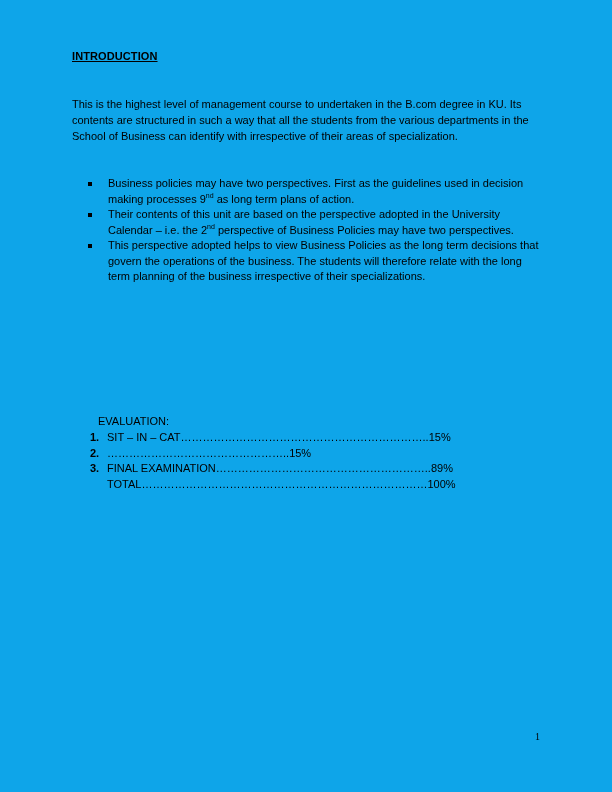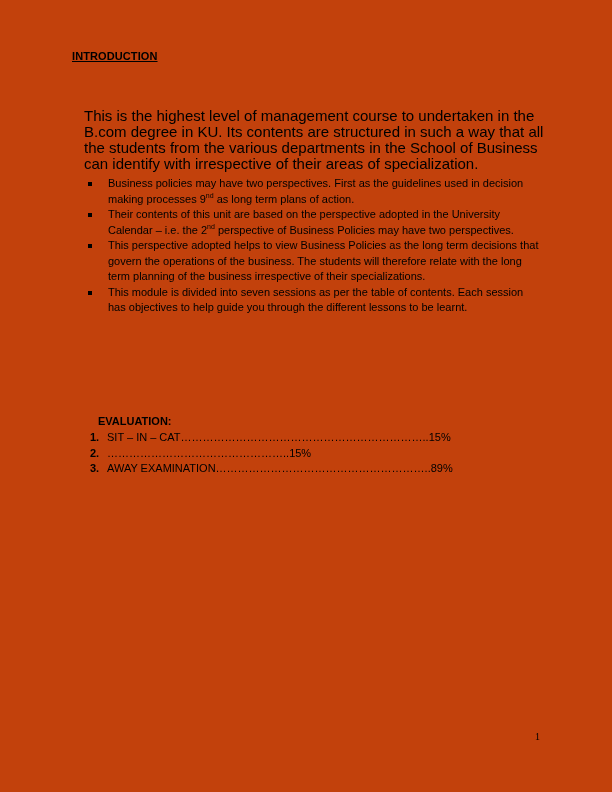--- a/index.html
+++ b/index.html
@@ -1,27 +1,27 @@
 <!DOCTYPE html>
 <html><head>
 <meta charset="utf-8">
 <style>
   html, body { margin: 0; padding: 0; background: #ffffff; }
   body { width: 612px; height: 792px; position: relative; overflow: hidden;
          font-family: "Liberation Sans", sans-serif; color: #000; }
-  .page { position: absolute; left: 0; top: 0; width: 612px; height: 792px; background: #c2410c; }
+  .page { position: absolute; left: 0; top: 0; width: 612px; height: 792px; background: #0ea5e9; }
   .heading { position: absolute; left: 72px; top: 50px; font-size: 11px; font-weight: bold;
              text-decoration: underline; letter-spacing: 0.1px; }
-  .intro { position: absolute; left: 72px; top: 96px; width: 470px; font-size: 15px; line-height: 16px; margin: 12px; }
+  .intro { position: absolute; left: 72px; top: 96px; width: 470px; font-size: 11px; line-height: 16px; margin: 0; }
   .bullets { position: absolute; left: 88px; top: 176px; width: 452px; margin: 0; padding: 0; list-style: none;
              font-size: 11px; line-height: 15.5px; }
   .bullets li { position: relative; padding-left: 20px; }
   .bullets li .bullet { position: absolute; left: 0; top: 6px; width: 4px; height: 4px; background: #000; }
   sup { font-size: 7px; line-height: 0; vertical-align: super; }
-  .eval-title { position: absolute; left: 72px; top: 415px; font-size: 11px; font-weight: bold; padding-left: 26px; }
+  .eval-title { position: absolute; left: 72px; top: 415px; font-size: 11px; font-weight: normal; padding-left: 26px; }
   .eval-list { position: absolute; left: 90px; top: 430px; width: 400px; font-size: 11px; line-height: 15.5px; }
   .eval-row { display: flex; white-space: nowrap; }
   .eval-num { width: 17px; font-weight: bold; }
   .eval-label { }
   .eval-dots { flex: 0 1 auto; overflow: hidden; }
   .eval-val { }
   .page-number { position: absolute; left: 535px; top: 731px; font-family: "Liberation Serif", serif; font-size: 10px; }
 </style>
 </head>
 <body>
@@ -37,42 +37,44 @@
       <span>Business policies may have two perspectives. First as the guidelines used in decision making processes 9</span><sup>nd</sup><span> as long term plans of action.</span>
     </li>
     <li>
       <span class="bullet"></span>
       <span>Their contents of this unit are based on the perspective adopted in the University Calendar – i.e. the 2</span><sup>nd</sup><span> perspective of Business Policies may have two perspectives.</span>
     </li>
     <li>
       <span class="bullet"></span>
       <span>This perspective adopted helps to view Business Policies as the long term decisions that govern the operations of the business. The students will therefore relate with the long term planning of the business irrespective of their specializations.</span>
     </li>
-    <li>
-      <span class="bullet"></span>
-      <span>This module is divided into seven sessions as per the table of contents. Each session has objectives to help guide you through the different lessons to be learnt.</span>
-    </li>
   </ul>
 
   <div class="eval-title">EVALUATION:</div>
 
   <div class="eval-list">
     <div class="eval-row">
       <span class="eval-num">1.</span>
       <span class="eval-label">SIT – IN – CAT</span>
       <span class="eval-dots">…………………………………………………………..</span>
       <span class="eval-val">15%</span>
     </div>
     <div class="eval-row">
       <span class="eval-num">2.</span>
       <span class="eval-dots">…………………………………………..</span>
       <span class="eval-val">15%</span>
     </div>
     <div class="eval-row">
       <span class="eval-num">3.</span>
-      <span class="eval-label">AWAY EXAMINATION</span>
+      <span class="eval-label">FINAL EXAMINATION</span>
       <span class="eval-dots">…………………………………………………..</span>
       <span class="eval-val">89%</span>
+    </div>
+    <div class="eval-row">
+      <span class="eval-num"></span>
+      <span class="eval-label">TOTAL</span>
+      <span class="eval-dots">……………………………………………………………………</span>
+      <span class="eval-val">100%</span>
     </div>
   </div>
 
   <div class="page-number">1</div>
 </div>
 
 </body></html>

